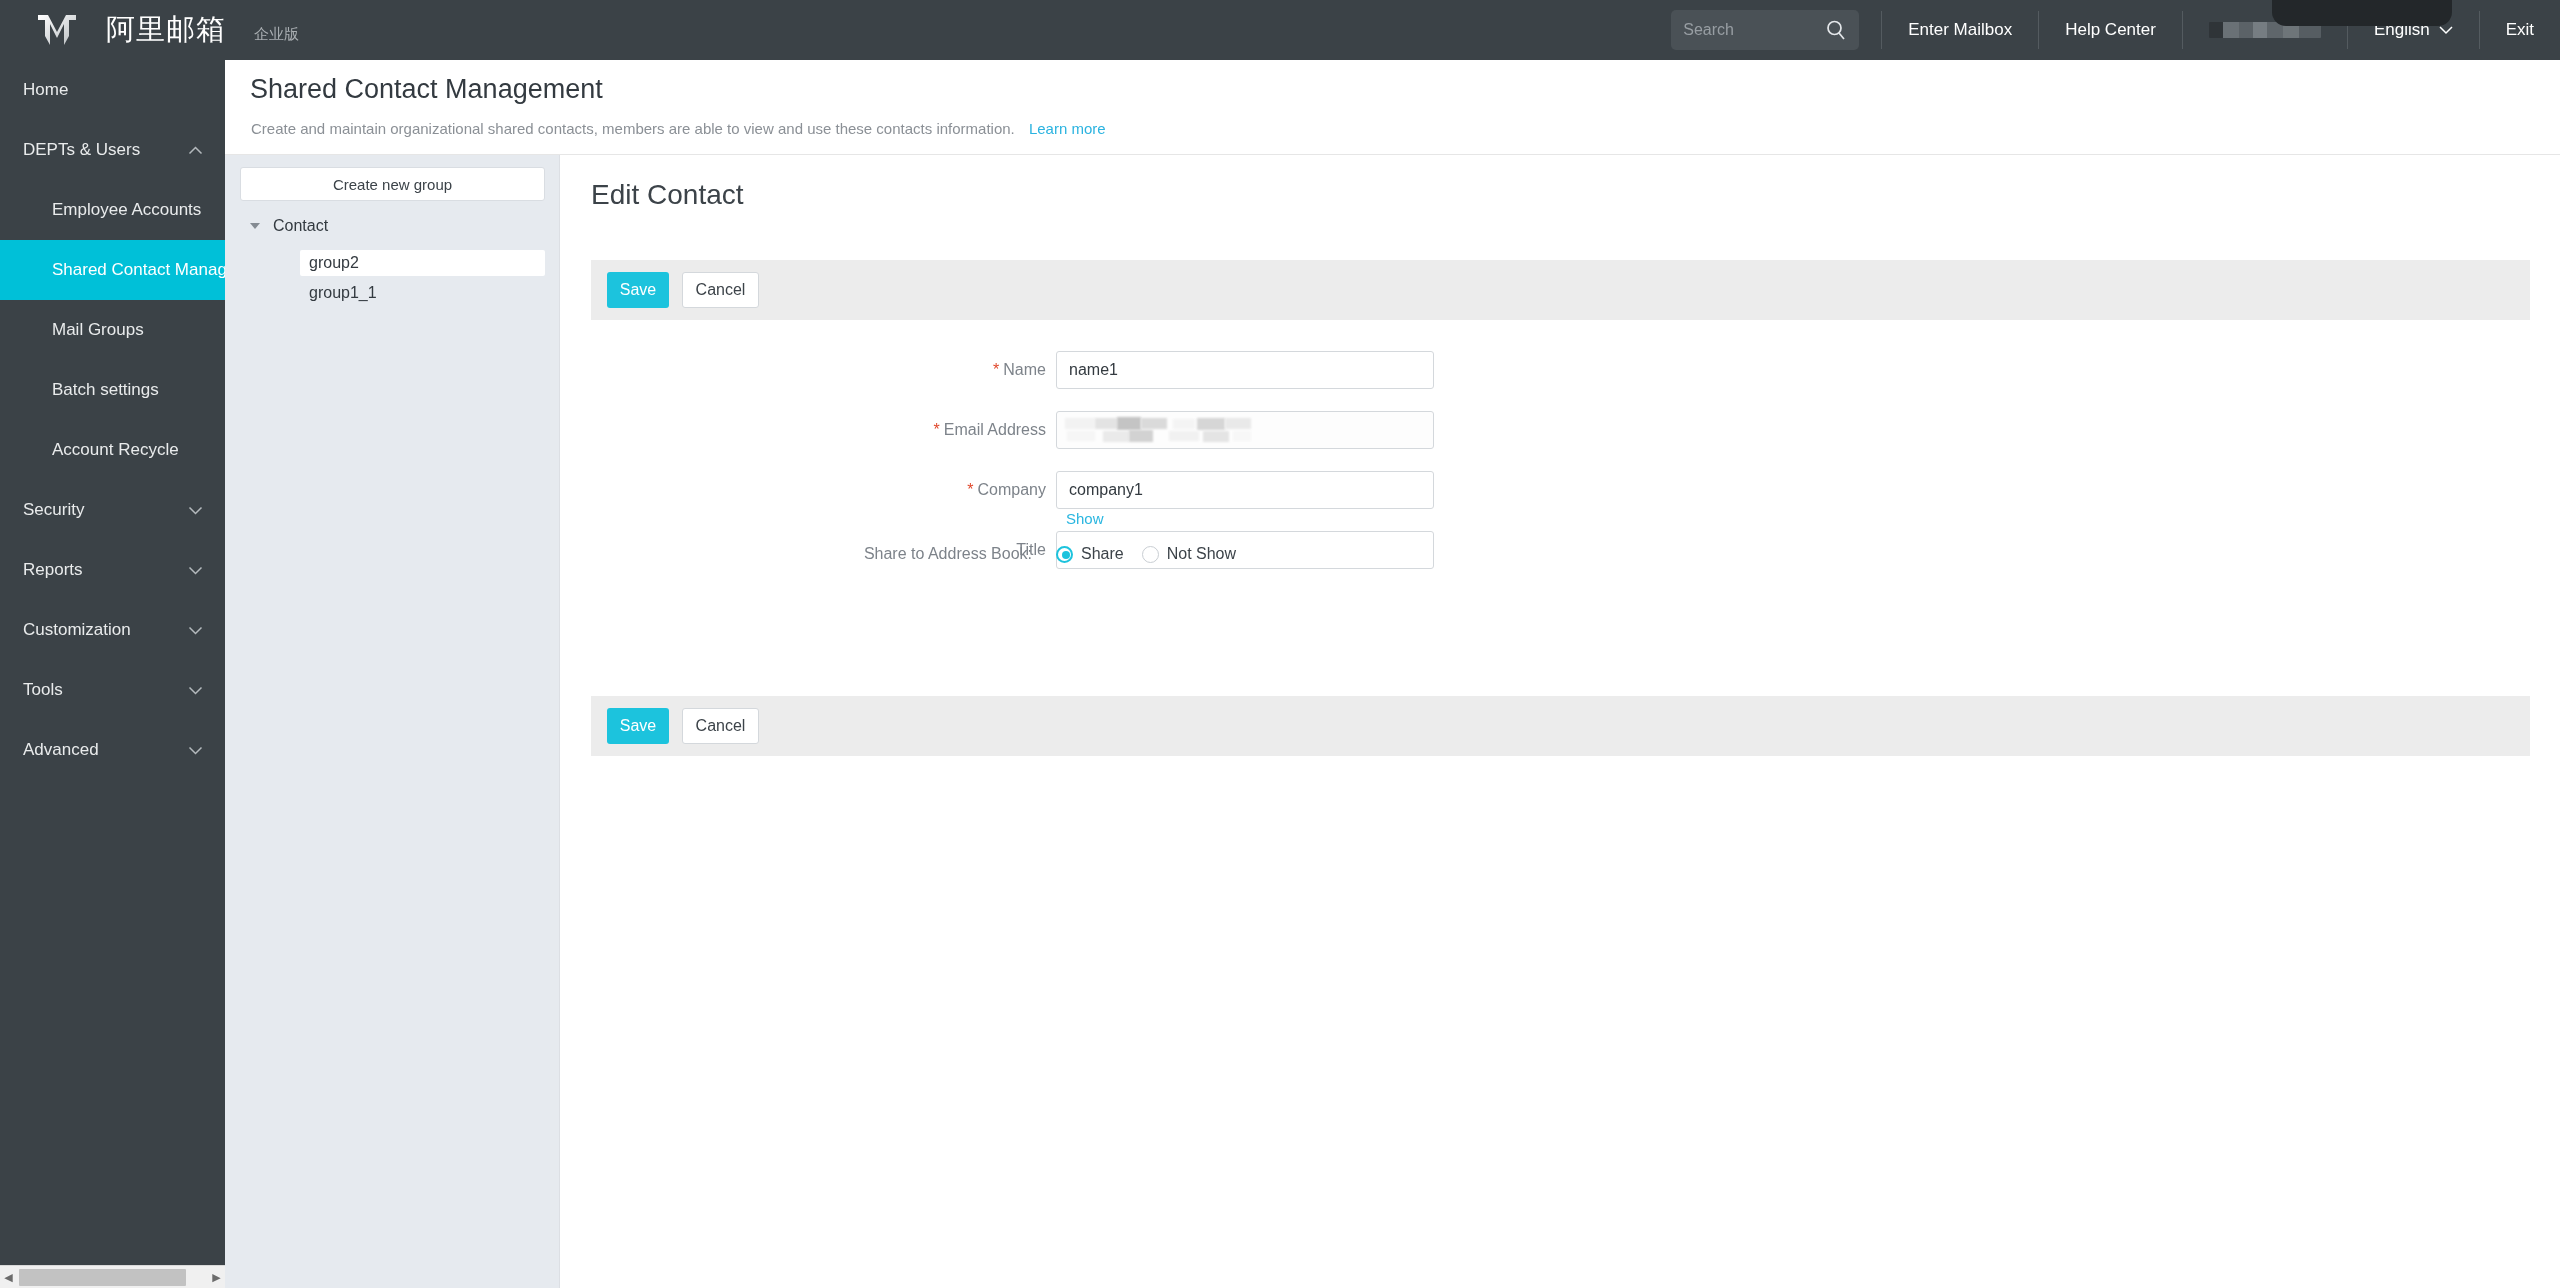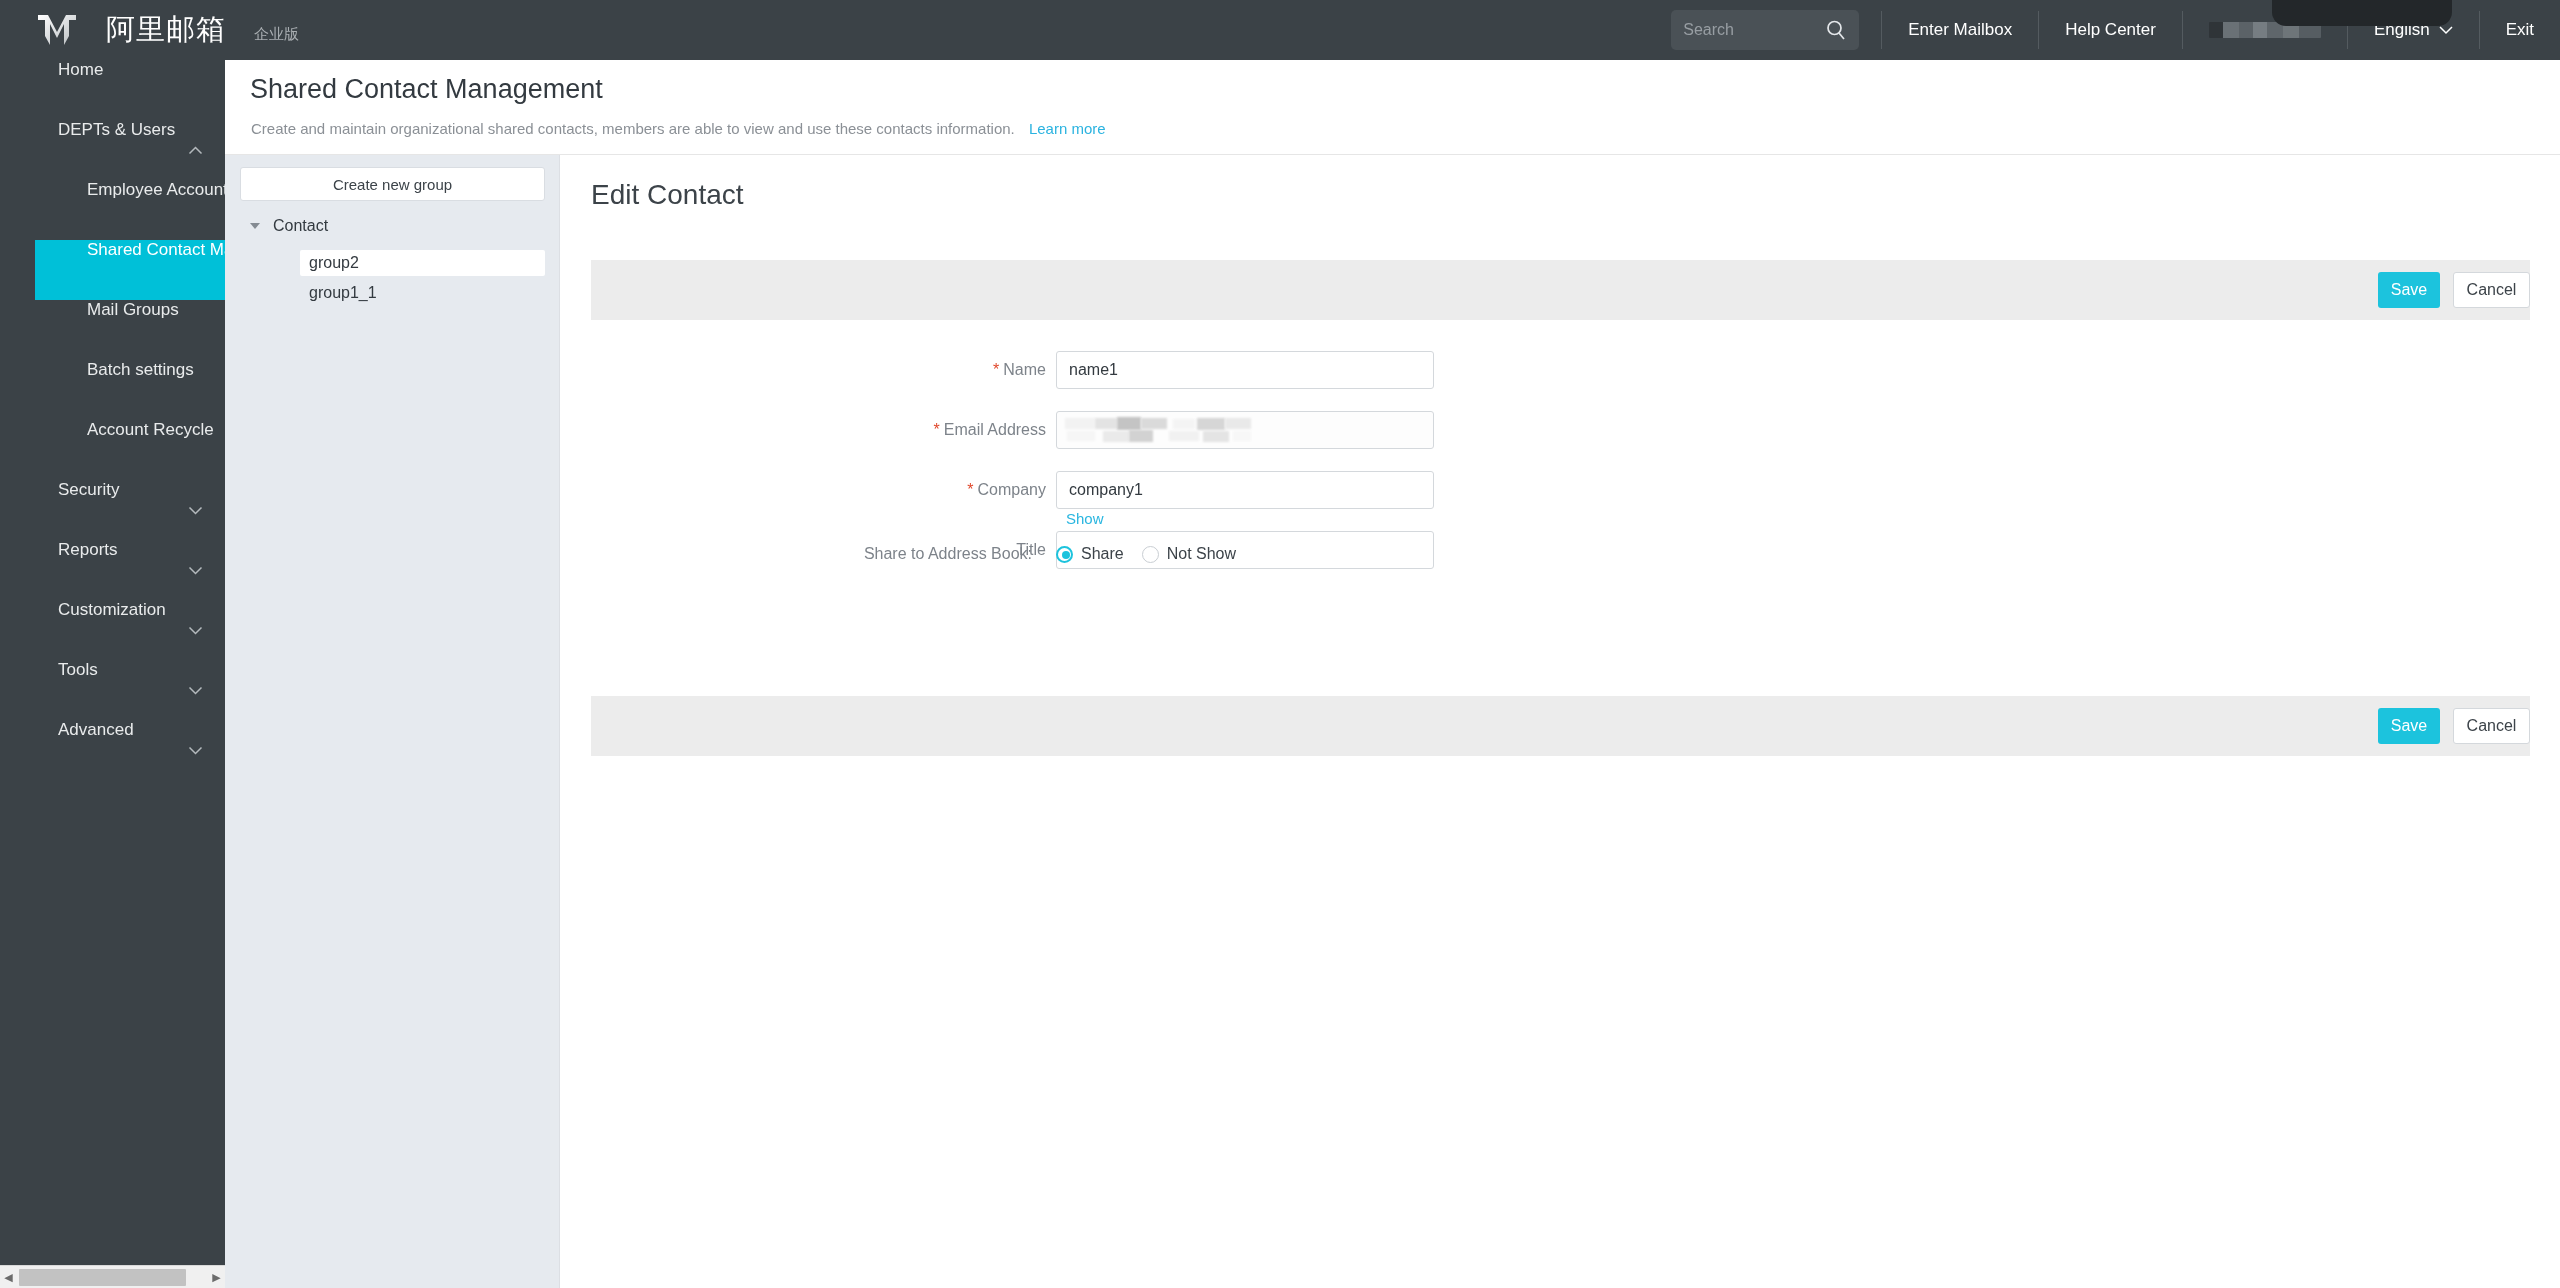--- a/index.html
+++ b/index.html
@@ -83,26 +83,25 @@
   
   .sidebar {
     position: absolute; top: 60px; left: 0;
     width: 225px; height: 1228px;
     background: #3b4247;
     overflow: hidden;
     z-index: 15;
   }
   .nav-top { position: relative; width: 225px; }
   .nav-item {
-    height: 60px; display: flex; 
+    height: 60px; display: flex; align-items: center;
     color: #e9ebec; font-size: 17px;
     padding-left: 23px; cursor: pointer;
     position: relative;
     white-space: nowrap;
-    margin-left: 35px;
   }
   .nav-item.sub { padding-left: 52px; font-size: 17px; }
   .nav-item.active {
     background: #00c0d8; color: #ffffff;
   }
   .nav-chev {
     position: absolute; right: 22px; top: 50%;
     transform: translateY(-50%);
   }
   .hscroll {
@@ -181,21 +180,21 @@
   }
   .edit-title {
     position: absolute; left: 30px; top: 24px;
     font-size: 28px; color: #3c4349; font-weight: 400;
   }
   .toolbar {
     position: absolute; left: 30px;
     width: 1939px; height: 60px;
     background: #ececec;
     display: flex; align-items: center;
-    padding-left: 16px; gap: 13px; justify-content: flex-end;
+    padding-left: 16px; gap: 13px;
   }
   .toolbar.top { top: 105px; }
   .toolbar.bottom { top: 541px; }
   .btn-save {
     width: 62px; height: 36px;
     background: #1cc3dd; color: #ffffff;
     border: none; border-radius: 3px;
     font-size: 16px; cursor: pointer;
     font-family: "Liberation Sans", sans-serif;
   }

